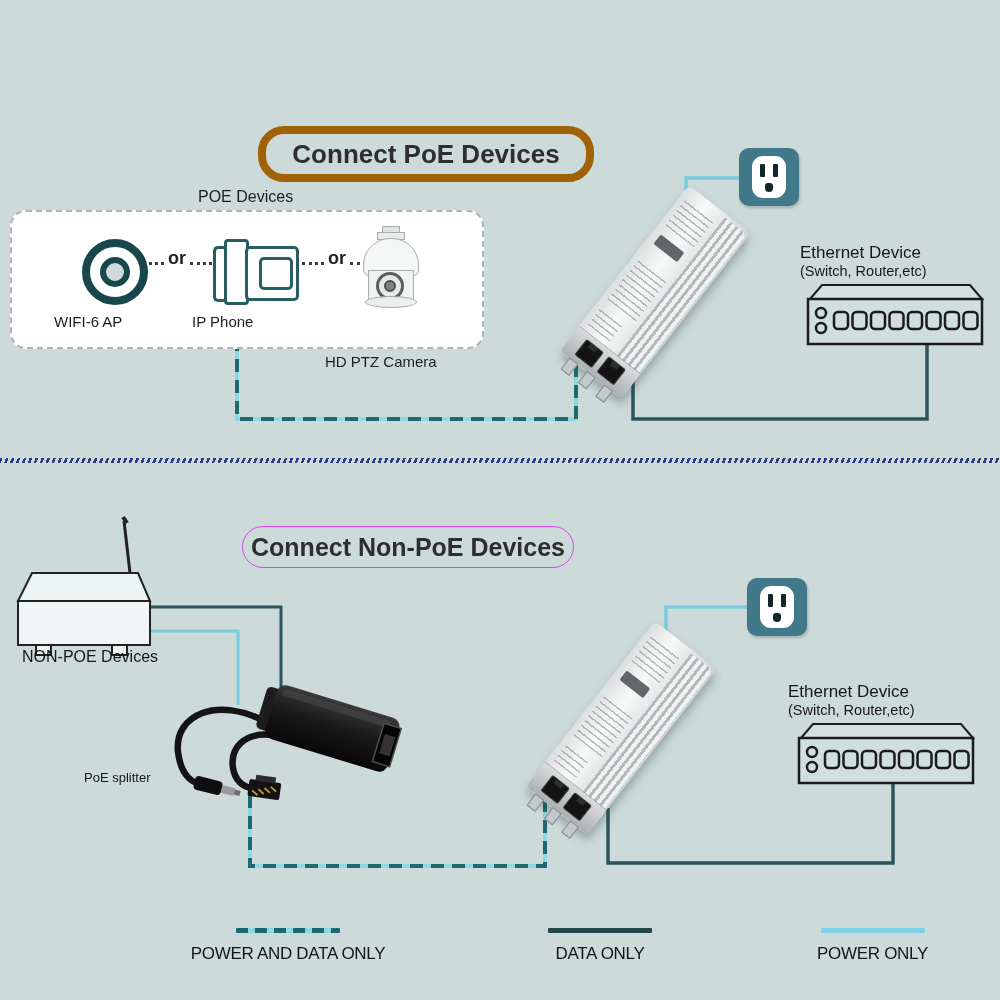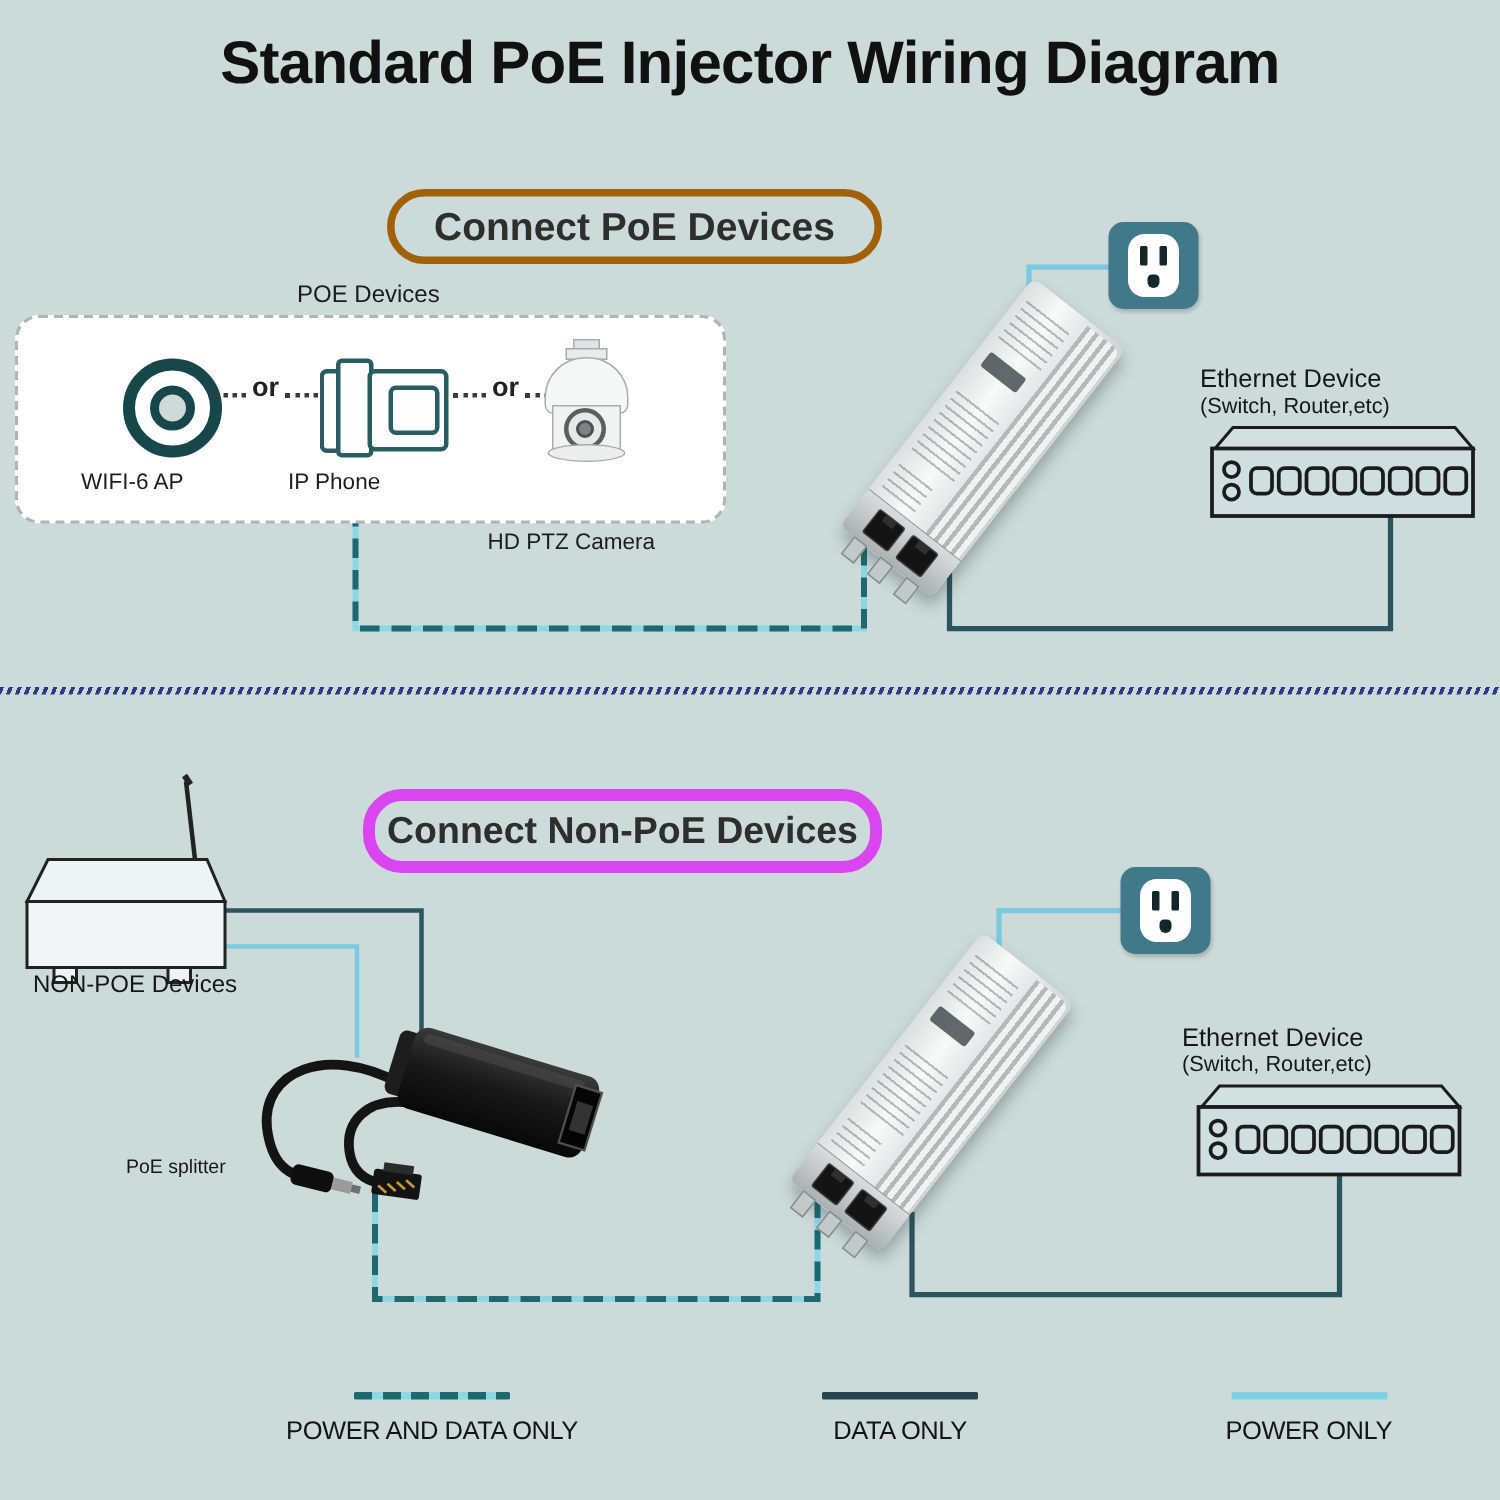--- a/index.html
+++ b/index.html
@@ -7,22 +7,22 @@
   #stage{position:relative;width:1000px;height:1000px;background:#cddada;overflow:hidden;}
 
   .abs{position:absolute;}
 
   
   .page-title{left:0;top:20px;width:1000px;text-align:center;font-size:40px;font-weight:700;color:#111;letter-spacing:-.5px;}
 
   
   .badge{border-radius:26px;display:flex;align-items:center;justify-content:center;
          font-weight:700;color:#2e2e2e;background:transparent;}
-  .badge1{left:258px;top:126px;width:320px;height:40px;border:5px solid #a16207;font-size:26px;}
-  .badge2{left:242px;top:526px;width:330px;height:40px;border:8px solid #d946ef;font-size:25px;}
+  .badge1{left:258px;top:126px;width:320px;height:40px;border:8px solid #a16207;font-size:26px;}
+  .badge2{left:242px;top:526px;width:330px;height:40px;border:1px solid #d946ef;font-size:25px;}
 
   
   #wires{left:0;top:0;z-index:1;}
   .z2{z-index:2;}
 
   
   .poe-box-label{left:198px;top:188px;font-size:16px;color:#1c1c1c;}
   .poe-box{left:10px;top:210px;width:470px;height:135px;background:#fff;border:2px dashed #b3b3b3;border-radius:16px;}
 
   .wifi-outer{left:82px;top:239px;width:66px;height:66px;border:8px solid #17474b;border-radius:50%;
@@ -118,21 +118,20 @@
   .sw-dashed{background:repeating-linear-gradient(90deg,#1c6a70 0 12px,#8fd8e3 12px 19px);}
   .sw-dark{background:#24454c;}
   .sw-cyan{background:#7fd0e4;}
   .legend-label{font-size:17px;color:#141414;letter-spacing:-.3px;white-space:nowrap;}
 </style>
 </head>
 <body>
 
 <div id="stage">
 
-  <div class="abs page-title">Standard PoE Injector Wiring Diagram</div>
 
   <svg id="wires" class="abs" width="1000" height="1000" viewBox="0 0 1000 1000">
 
     <path d="M237,338 V419 H576 V358" fill="none" stroke="#8fd8e3" stroke-width="4"></path>
     <path d="M237,338 V419 H576 V358" fill="none" stroke="#1c6a70" stroke-width="4" stroke-dasharray="13 8"></path>
 
     <path d="M633,362 V419 H927 V344" fill="none" stroke="#2b545c" stroke-width="3.5"></path>
 
     <path d="M686,224 V178 H740" fill="none" stroke="#79cbdf" stroke-width="3.5"></path>
 

